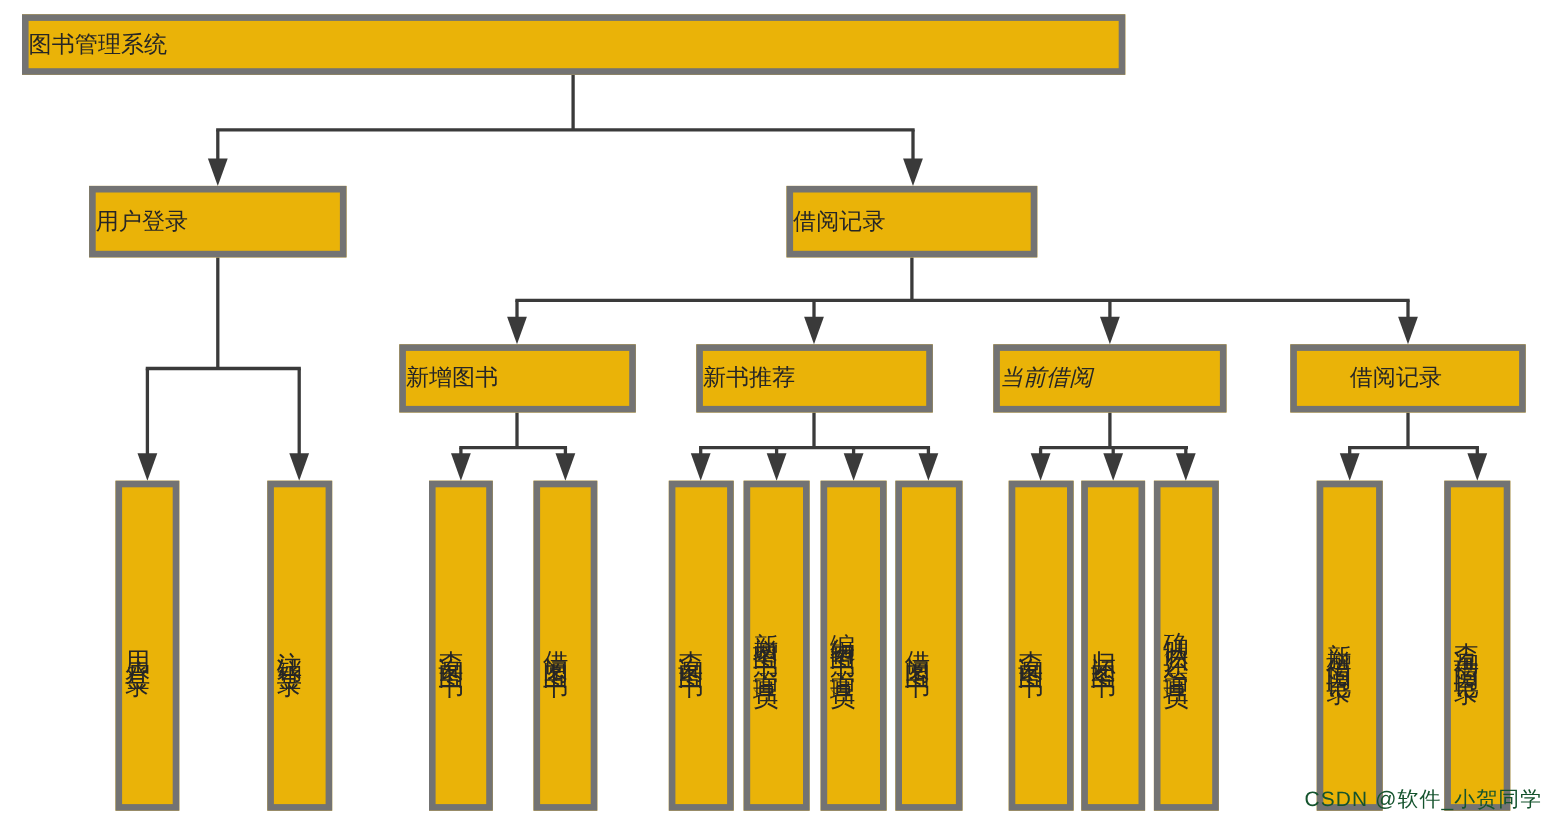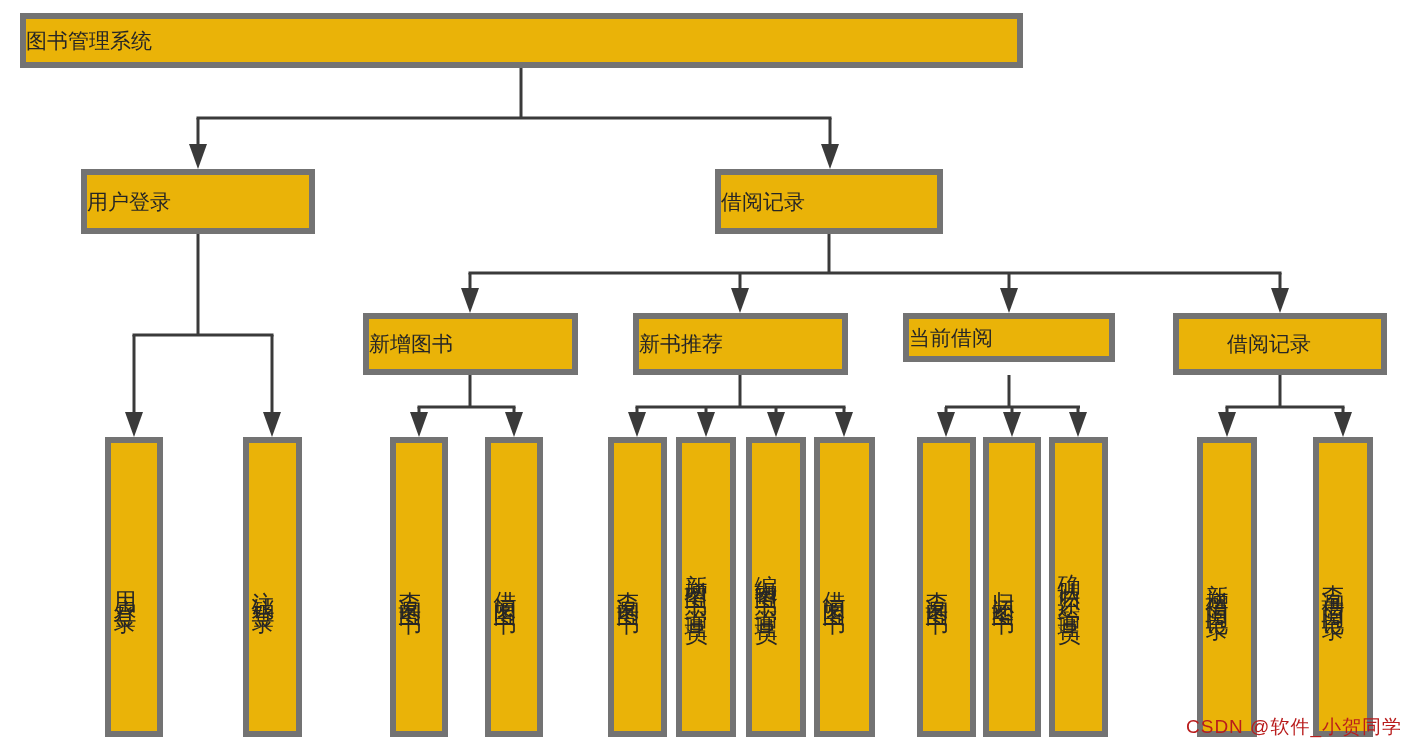--- a/index.html
+++ b/index.html
@@ -29,21 +29,21 @@
   .leaf .vtext {
     writing-mode:vertical-rl;
     text-orientation:mixed;
     letter-spacing:7px;
     white-space:nowrap;
   }
   #watermark {
     position:absolute;
     left:1186px; top:714px;
     font-size:19px;
-    color:#b91c1c;
+    color:#14532d;
     z-index:3;
     letter-spacing:1px;
   }
 </style>
 </head>
 <body>
 
 <div id="canvas">
 
   <svg id="wires" width="1405" height="747" viewBox="0 0 1405 747">
@@ -122,21 +122,21 @@
   <div class="node" style="left:715px; top:169px; width:228px; height:65px;">
     <span>借阅记录</span>
   </div>
 
   <div class="node" style="left:363px; top:313px; width:215px; height:62px;">
     <span>新增图书</span>
   </div>
   <div class="node" style="left:633px; top:313px; width:215px; height:62px;">
     <span>新书推荐</span>
   </div>
-  <div class="node" style="left:903px; top:313px; width:212px; height:49px;">
+  <div class="node" style="left:903px; top:313px; width:212px; height:62px;font-style:italic;">
     <span>当前借阅</span>
   </div>
   <div class="node" style="left:1173px; top:313px; width:214px; height:62px;padding-left:48px;">
     <span>借阅记录</span>
   </div>
 
   <div class="node leaf" style="left:105px; top:437px; width:58px; height:300px;">
     <span class="vtext">用户登录</span>
   </div>
   <div class="node leaf" style="left:243px; top:437px; width:59px; height:300px;">

